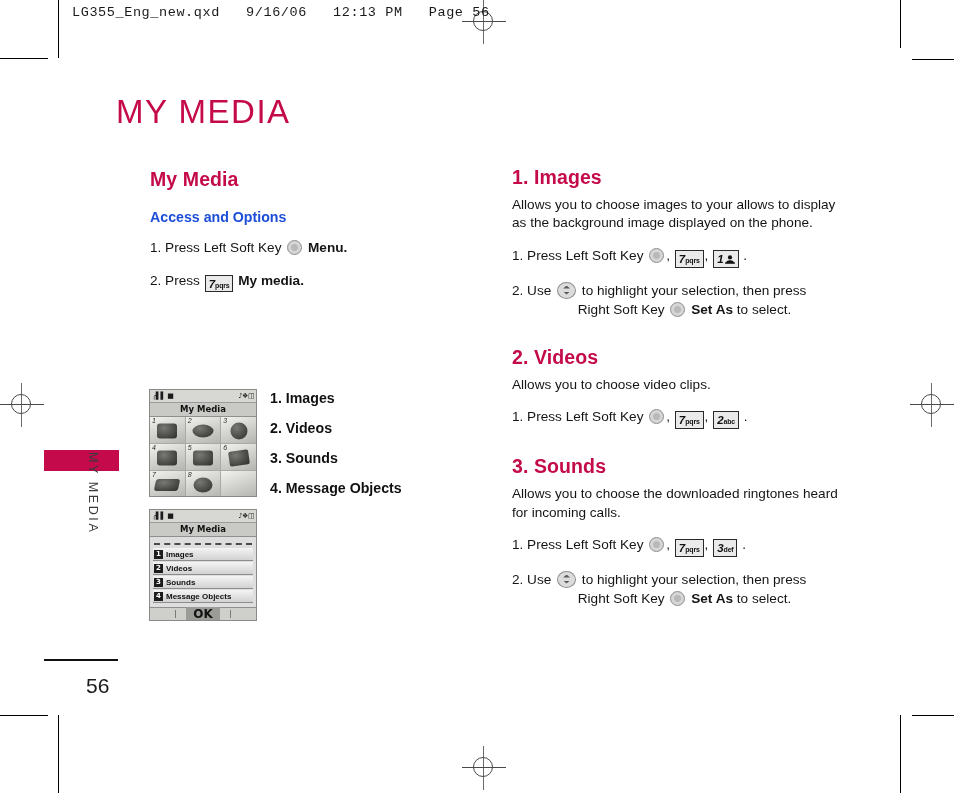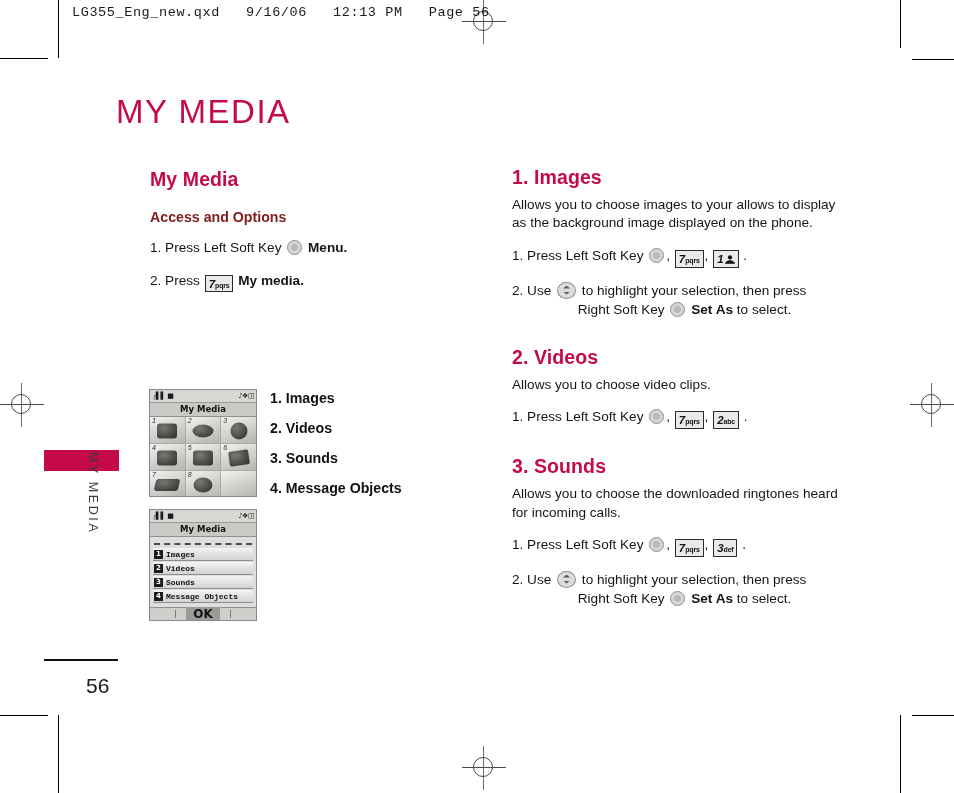--- a/index.html
+++ b/index.html
@@ -109,21 +109,21 @@
   p.body {
     margin: 0 0 13px 0;
     font-size: 13.6px;
     line-height: 1.36;
     color: #151515;
   }
   h3.subhead {
     margin: 18px 0 13px 0;
     font-size: 14.2px;
     font-weight: 700;
-    color: #7f1d1d;
+    color: #1d4ed8;
   }
   .step {
     font-size: 13.6px;
     line-height: 1.45;
     color: #151515;
     margin-bottom: 13px;
   }
   .step .cont { display: block; padding-left: 15px; text-align: center; }
   .b { font-weight: 700; }
 
@@ -292,21 +292,21 @@
     font-weight: 700;
     line-height: 9px;
     text-align: center;
     margin: 0 3px 0 1px;
     font-family: "DejaVu Sans", sans-serif;
   }
   .ph-row .lbl {
     font-size: 8px;
     font-weight: 700;
     color: #111;
-    font-family: Liberation Mono, monospace;
+    font-family: Liberation Sans, sans-serif;
   }
   .ph-softbar {
     position: absolute;
     left: 0; bottom: 0;
     width: 100%;
     height: 13px;
     background: #cfcfcc;
     border-top: 1px solid #8f8f8f;
     display: flex;
     align-items: center;

